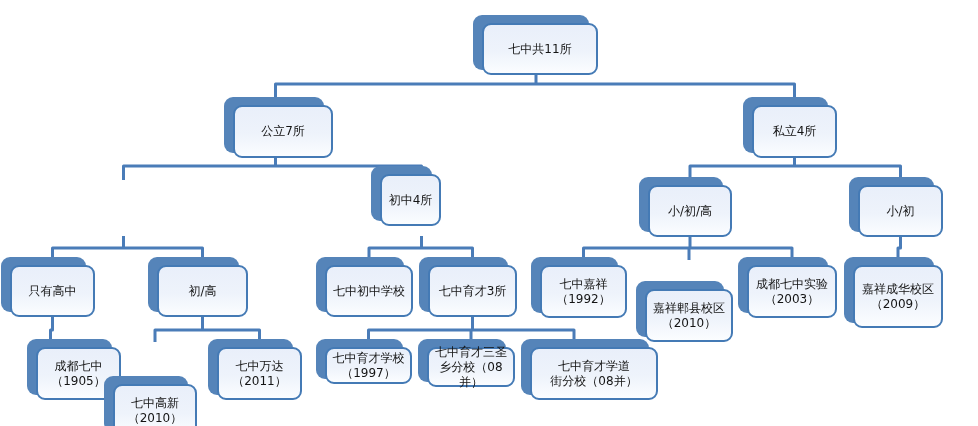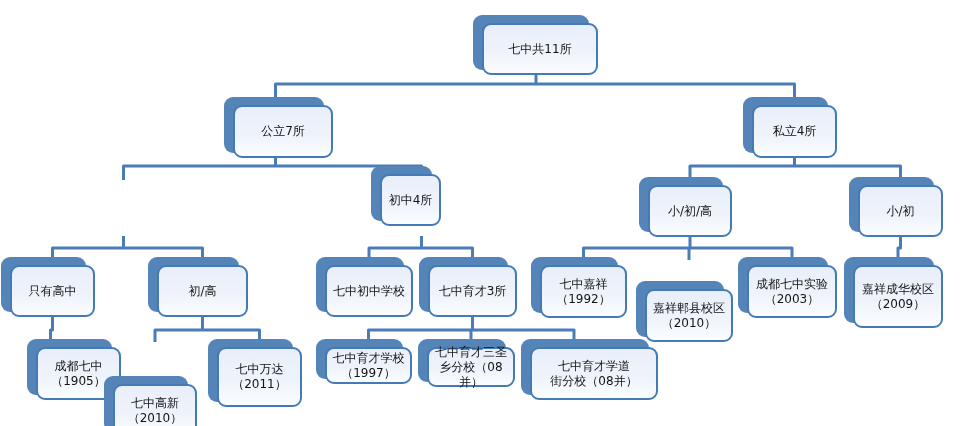--- a/index.html
+++ b/index.html
@@ -133,21 +133,21 @@
 （1905）</span>
       </div>
     </div>
     <div class="node" style="left: 113px; top: 347px; width: 84px; height: 53px; margin-top: 37px;">
       <div class="shadow"></div>
       <div class="box">
         <span class="label">七中高新
 （2010）</span>
       </div>
     </div>
-    <div class="node" style="left: 217px; top: 347px; width: 85px; height: 60px;">
+    <div class="node" style="left: 217px; top: 347px; width: 85px; height: 53px;">
       <div class="shadow"></div>
       <div class="box">
         <span class="label">七中万达
 （2011）</span>
       </div>
     </div>
     <div class="node" style="left: 325px; top: 347px; width: 87px; height: 37px;">
       <div class="shadow"></div>
       <div class="box">
         <span class="label">七中育才学校

